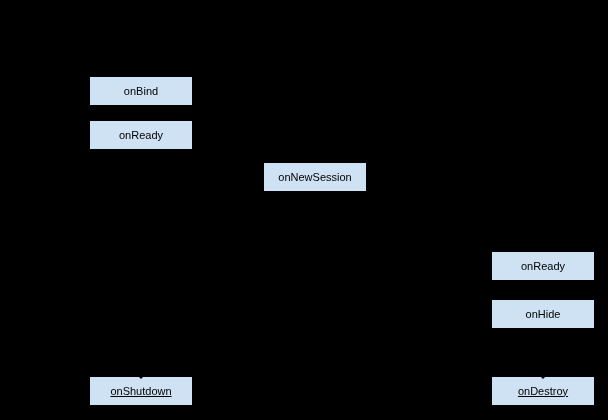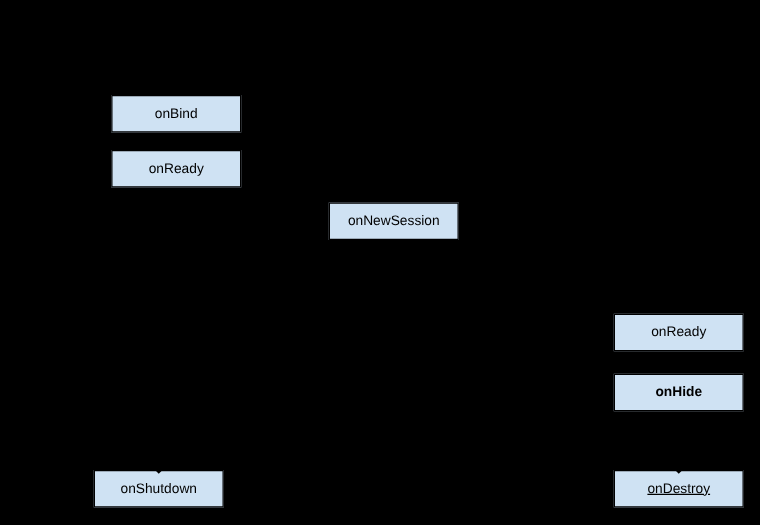--- a/index.html
+++ b/index.html
@@ -40,22 +40,22 @@
     text-align: center;
     line-height: 1;
     user-select: none;
   }
   
   .pos-onbind      { left: 89px;  top: 76px;  }
   .pos-onready     { left: 89px;  top: 120px; text-align: right; }
   .pos-onnewsession{ left: 263px; top: 162px; }
   .pos-oncreate    { left: 491px; top: 204px; }
   .pos-onshow      { left: 491px; top: 251px; }
-  .pos-onhide      { left: 491px; top: 299px; font-weight: bold; }
-  .pos-onshutdown  { left: 75px;  top: 376px; }
+  .pos-onhide      { left: 491px; top: 299px; }
+  .pos-onshutdown  { left: 89px;  top: 376px; text-decoration: underline; }
   .pos-ondestroy   { left: 491px; top: 376px; text-decoration: underline; }
   
   .arrowhead {
     position: absolute;
     top: -1px;
     left: 50%;
     transform: translateX(-50%);
     width: 0;
     height: 0;
     border-left: 3px solid transparent;

